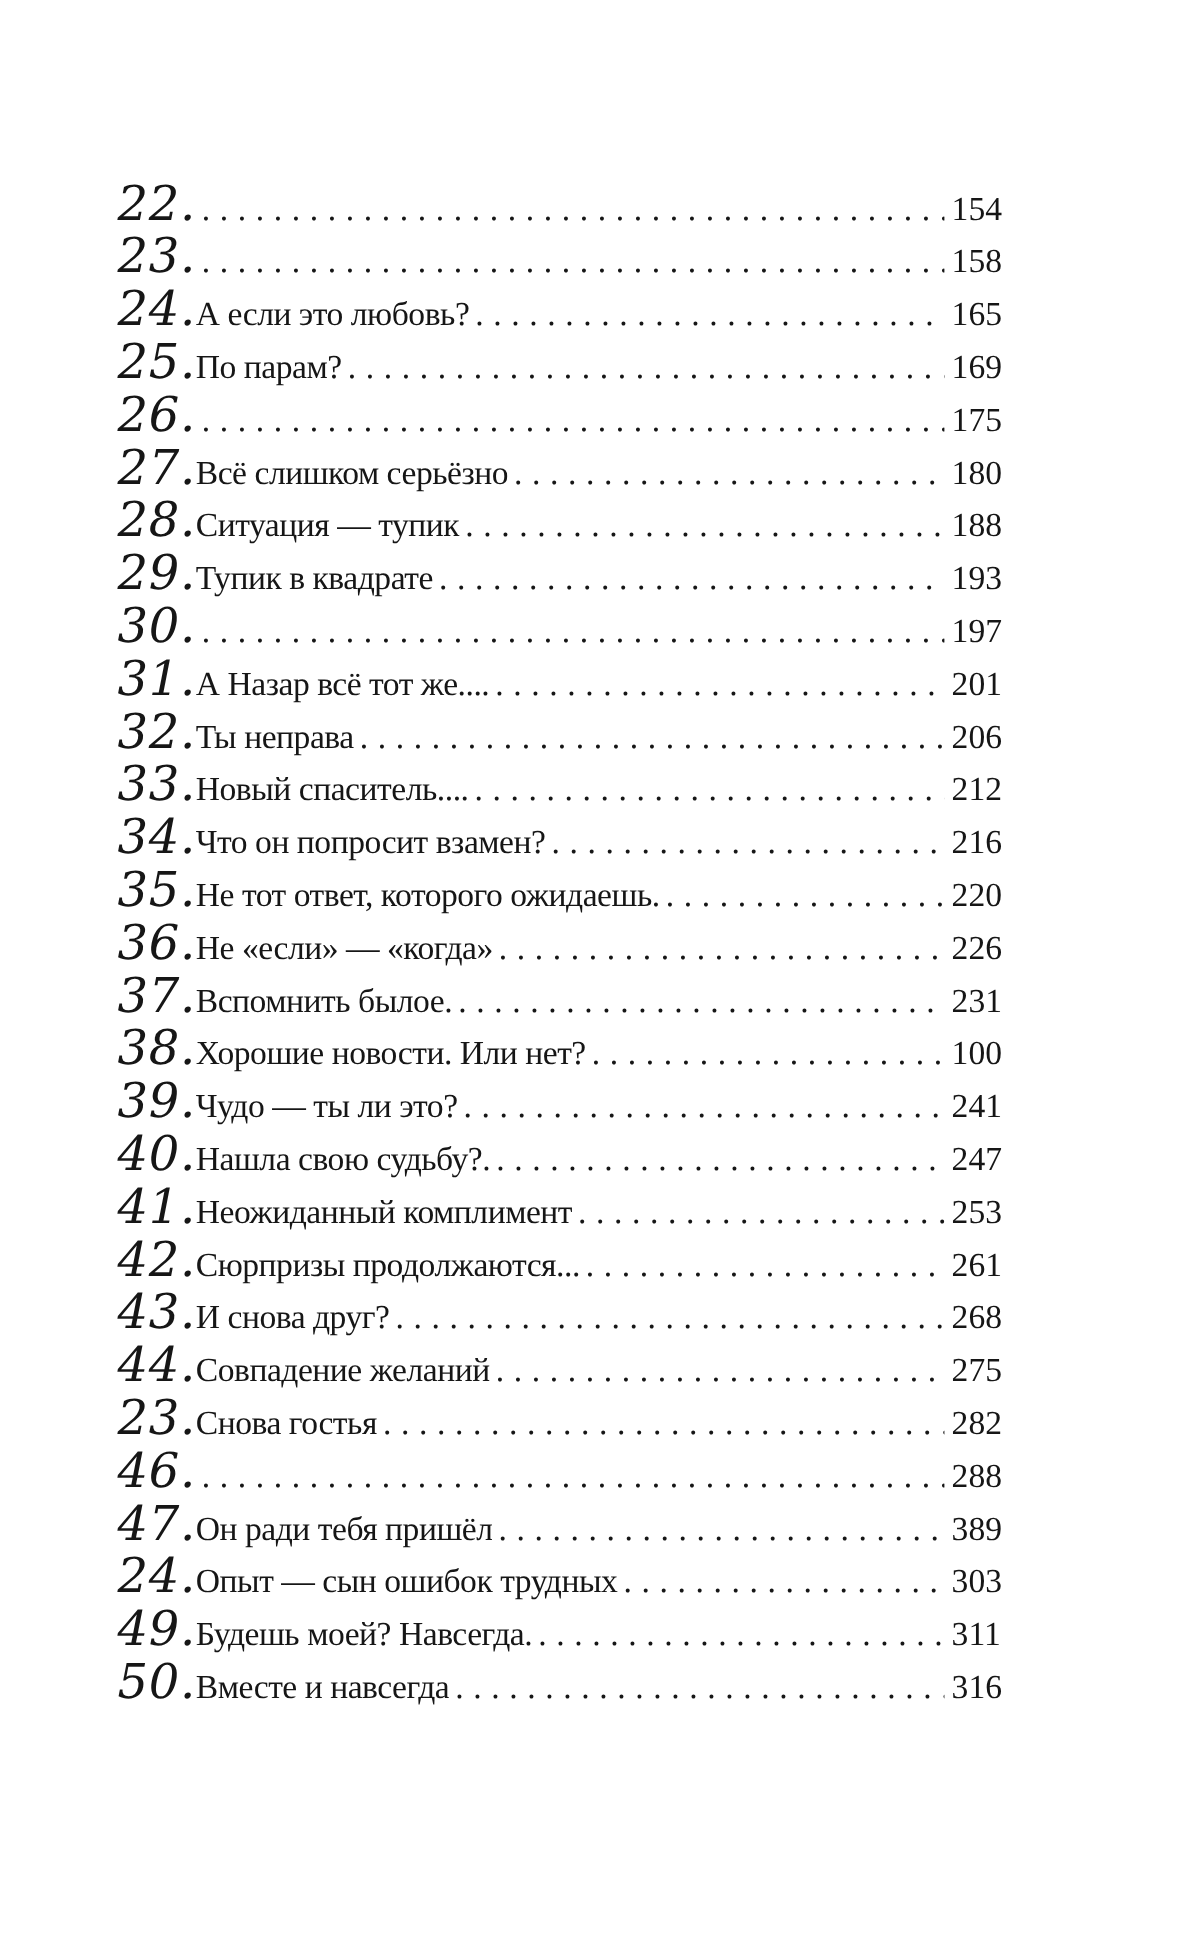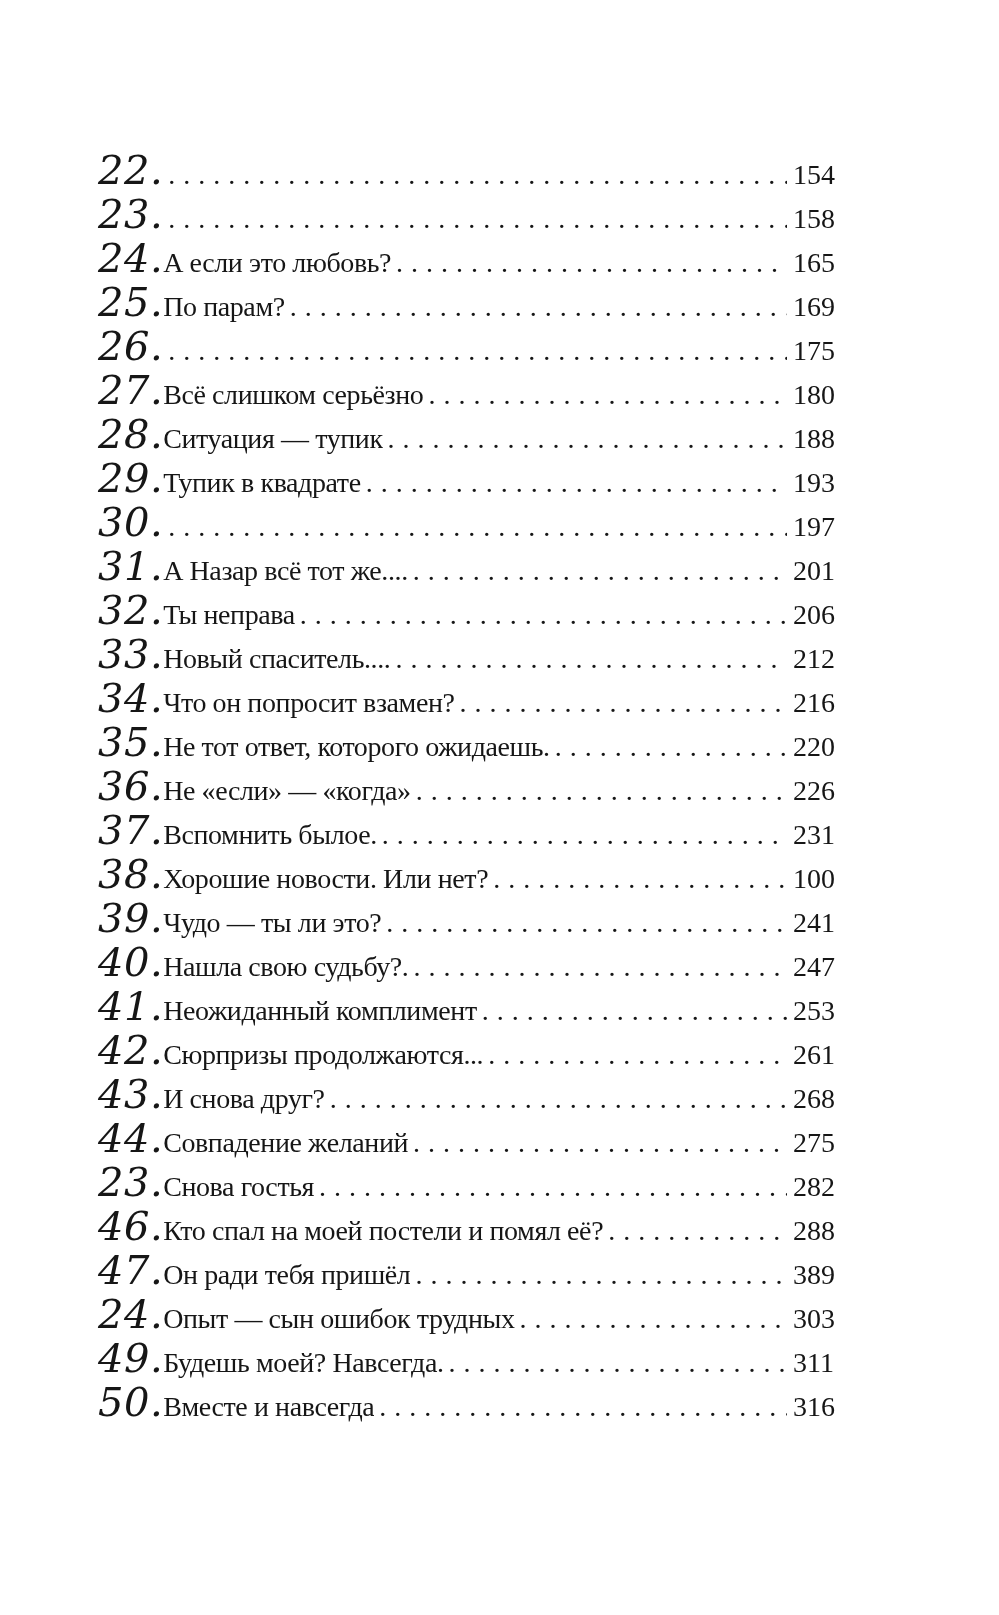--- a/index.html
+++ b/index.html
@@ -220,21 +220,20 @@
 
   <div class="toc-row">
     <span class="num">23.</span>
     <span class="title">Снова гостья</span>
     <span class="leader">. . . . . . . . . . . . . . . . . . . . . . . . . . . . . . . . . . . . . . . . . . . . . . . . . . . . . . . . . . . . . . . . . . . . . . </span>
     <span class="pageno">282</span>
   </div>
 
   <div class="toc-row">
     <span class="num">46.</span>
-    <span class="title">Кто спал на моей постели и помял её?</span>
     <span class="leader">. . . . . . . . . . . . . . . . . . . . . . . . . . . . . . . . . . . . . . . . . . . . . . . . . . . . . . . . . . . . . . . . . . . . . . </span>
     <span class="pageno">288</span>
   </div>
 
   <div class="toc-row">
     <span class="num">47.</span>
     <span class="title">Он ради тебя пришёл</span>
     <span class="leader">. . . . . . . . . . . . . . . . . . . . . . . . . . . . . . . . . . . . . . . . . . . . . . . . . . . . . . . . . . . . . . . . . . . . . . </span>
     <span class="pageno">389</span>
   </div>

